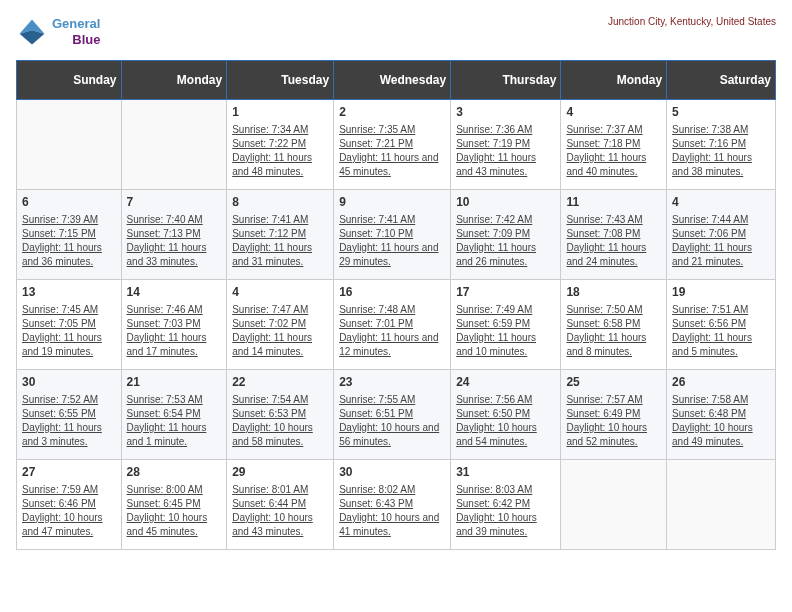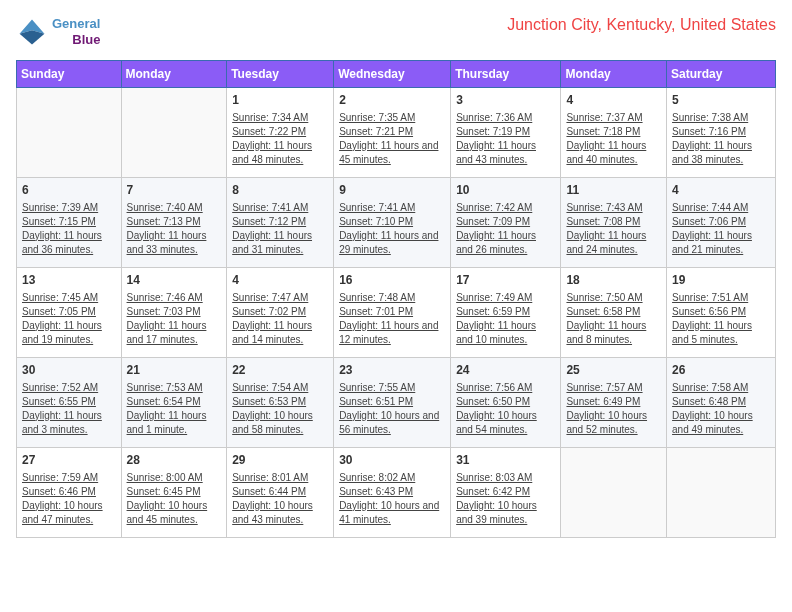--- a/index.html
+++ b/index.html
@@ -37,33 +37,33 @@
     }
     .title-block {
       text-align: right;
     }
     .month-title {
       font-size: 32px;
       color: #333;
       font-weight: 300;
     }
     .subtitle {
-      font-size: 16px;
-      color: #ef4444;
+      font-size: 10px;
+      color: #7f1d1d;
     }
     table {
       width: 100%;
       border-collapse: collapse;
       font-size: 11px;
     }
     thead tr th {
-      background-color: #8b5cf6;
+      background-color: #404040;
       color: #fff;
-      padding: 6px 4px;
-      text-align: left;
+      padding: 12px 4px;
+      text-align: right;
       font-size: 12px;
       font-weight: 600;
       border: 1px solid #3a6bb0;
     }
     tbody tr td {
       border: 1px solid #ccc;
       vertical-align: top;
       padding: 4px 5px;
       min-height: 80px;
       height: 90px;

